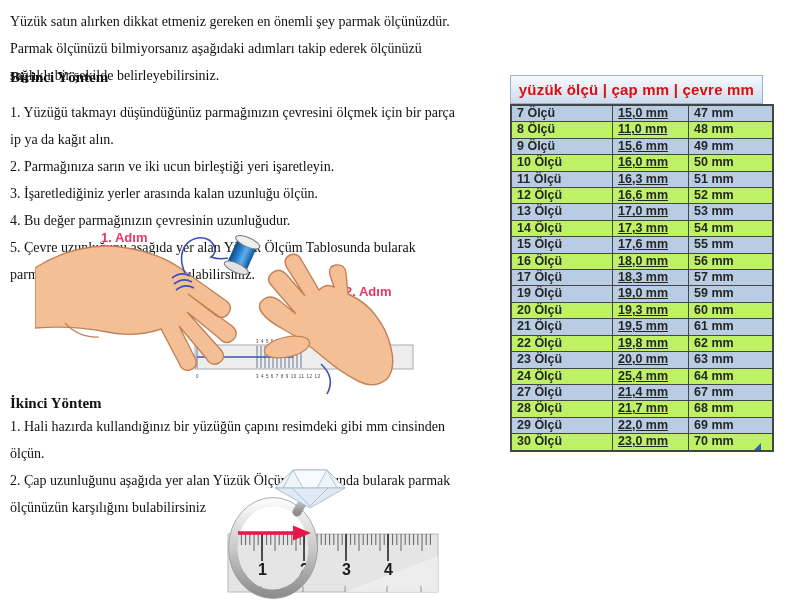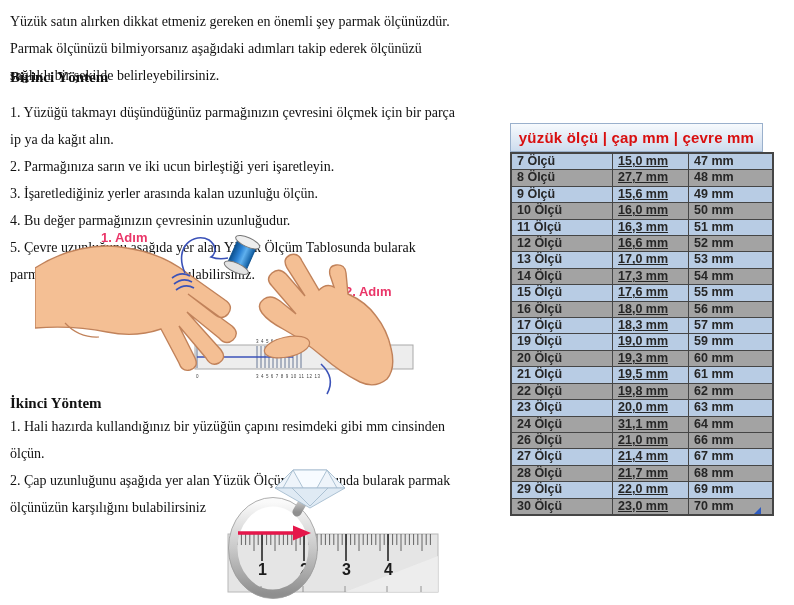--- a/index.html
+++ b/index.html
@@ -17,31 +17,31 @@
   .illus2{position:absolute;left:225px;top:462px;width:215px;height:140px;}
   .step-label{font-family:"Liberation Sans",sans-serif;font-weight:bold;font-size:13px;fill:#ea3568;}
   .tiny-num{font-family:"Liberation Sans",sans-serif;font-size:4.5px;fill:#444;letter-spacing:0.6px;}
   .ruler-num{font-family:"Liberation Sans",sans-serif;font-weight:bold;font-size:16px;fill:#1c1c1c;}
 
   .size-table{position:absolute;left:510px;top:75px;width:253px;}
   .table-title{height:27px;border:1px solid #9ab0cc;
                background:linear-gradient(#f7fafd,#cddcee);
                color:#d90f0f;font-family:"Liberation Sans",sans-serif;font-weight:bold;
                font-size:15px;display:flex;align-items:center;justify-content:center;
-               letter-spacing:0.2px;margin-top:48px;}
+               letter-spacing:0.2px;}
   .size-table table{border-collapse:collapse;width:100%;table-layout:fixed;
         font-family:"Liberation Sans",sans-serif;font-weight:bold;font-size:12.5px;
         color:#262626;border:2px solid #454545;}
   .size-table td{border:1px solid #454545;height:15.4px;line-height:15.4px;
         padding:0 0 0 5px;overflow:hidden;white-space:nowrap;}
   .size-table td:nth-child(1){width:95px;}
   .size-table td:nth-child(2){width:70px;text-decoration:underline;}
   .size-table td:nth-child(3){width:78px;}
   tr.dark{background:#b8cce4;}
-  tr.light{background:#a3a3a3;}
+  tr.light{background:#bef264;}
   .corner-flag{position:absolute;right:2px;bottom:2px;width:0;height:0;
                border-bottom:7px solid #2d5bc0;border-left:7px solid transparent;}
 </style>
 </head>
 <body>
 
 <div class="page">
 
   <div class="textblock intro">Yüzük satın alırken dikkat etmeniz gereken en önemli şey parmak ölçünüzdür.
 Parmak ölçünüzü bilmiyorsanız aşağıdaki adımları takip ederek ölçünüzü
@@ -240,21 +240,21 @@
     <div class="table-title">yüzük ölçü | çap mm | çevre mm</div>
     <table>
       <tbody>
           <tr class="dark">
             <td>7  Ölçü</td>
             <td>15,0 mm</td>
             <td>47 mm</td>
           </tr>
           <tr class="light">
             <td>8  Ölçü</td>
-            <td>27,7 mm</td>
+            <td>11,0 mm</td>
             <td>48 mm</td>
           </tr>
           <tr class="dark">
             <td>9  Ölçü</td>
             <td>15,6 mm</td>
             <td>49 mm</td>
           </tr>
           <tr class="light">
             <td>10 Ölçü</td>
             <td>16,0 mm</td>
@@ -315,27 +315,22 @@
             <td>19,8 mm</td>
             <td>62 mm</td>
           </tr>
           <tr class="dark">
             <td>23 Ölçü</td>
             <td>20,0 mm</td>
             <td>63 mm</td>
           </tr>
           <tr class="light">
             <td>24 Ölçü</td>
-            <td>31,1 mm</td>
+            <td>25,4 mm</td>
             <td>64 mm</td>
-          </tr>
-          <tr class="light">
-            <td>26 Ölçü</td>
-            <td>21,0 mm</td>
-            <td>66 mm</td>
           </tr>
           <tr class="dark">
             <td>27 Ölçü</td>
             <td>21,4 mm</td>
             <td>67 mm</td>
           </tr>
           <tr class="light">
             <td>28 Ölçü</td>
             <td>21,7 mm</td>
             <td>68 mm</td>

